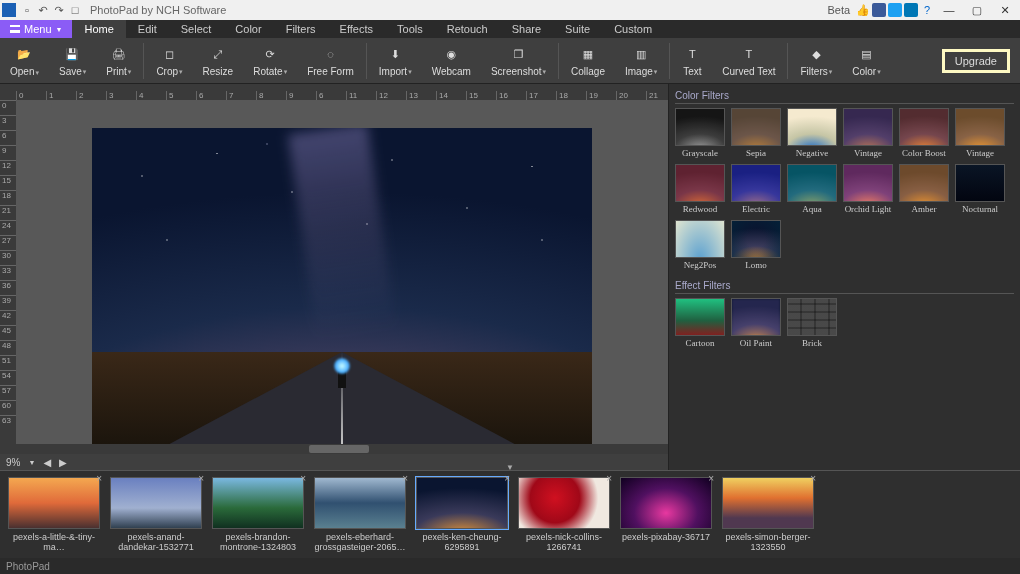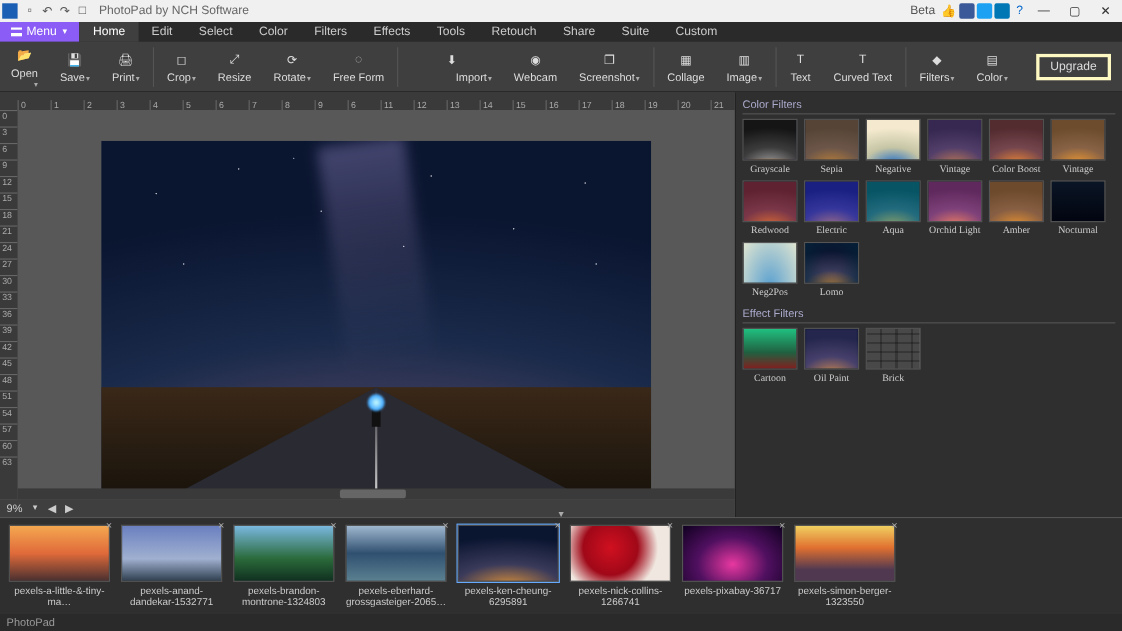--- a/index.html
+++ b/index.html
@@ -162,21 +162,21 @@
       <div class="tab">Retouch</div>
       <div class="tab">Share</div>
       <div class="tab">Suite</div>
       <div class="tab">Custom</div>
     </div>
 </div>
 
 <div class="ribbon" id="ribbon">
   <div class="rbtn">
       <div class="ico">📂</div>
-      <div style="display: flex; align-items: flex-end; flex-direction: column;">
+      <div style="display: flex; align-items: flex-end;">
         <span class="lbl">Open</span>
         <span class="dd">▾</span>
       </div>
     </div>
     <div class="rbtn">
       <div class="ico">💾</div>
       <div style="display: flex; align-items: center;">
         <span class="lbl">Save</span>
         <span class="dd">▾</span>
       </div>
@@ -211,21 +211,21 @@
     </div>
     <div class="rbtn">
       <div class="ico">◌</div>
       <div style="display: flex; align-items: center;">
         <span class="lbl">Free Form</span>
       </div>
     </div>
     <div class="rsep"></div>
     <div class="rbtn">
       <div class="ico">⬇</div>
-      <div style="display: flex; align-items: center; margin-left: 40px;">
+      <div style="display: flex; align-items: center;">
         <span class="lbl">Import</span>
         <span class="dd">▾</span>
       </div>
     </div>
     <div class="rbtn">
       <div class="ico">◉</div>
       <div style="display: flex; align-items: center;">
         <span class="lbl">Webcam</span>
       </div>
     </div>

